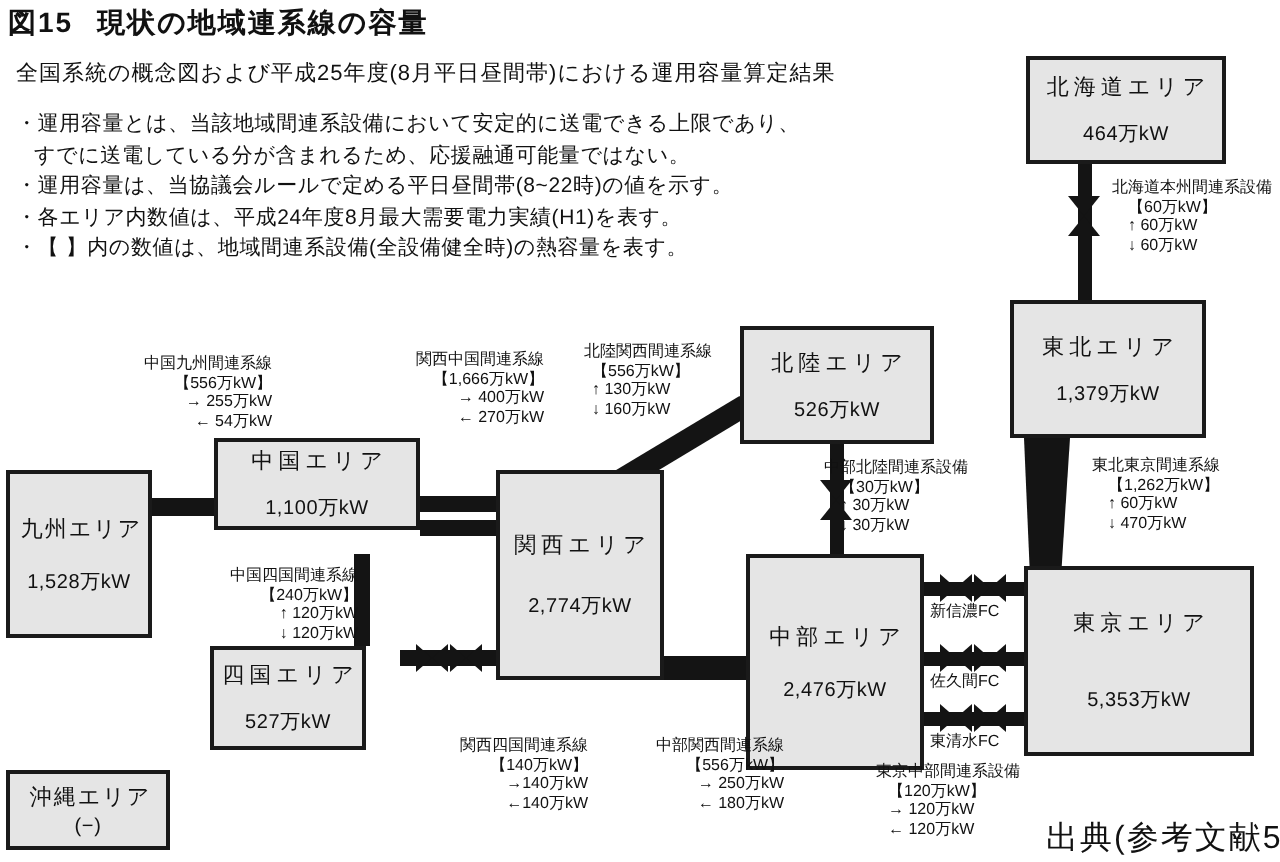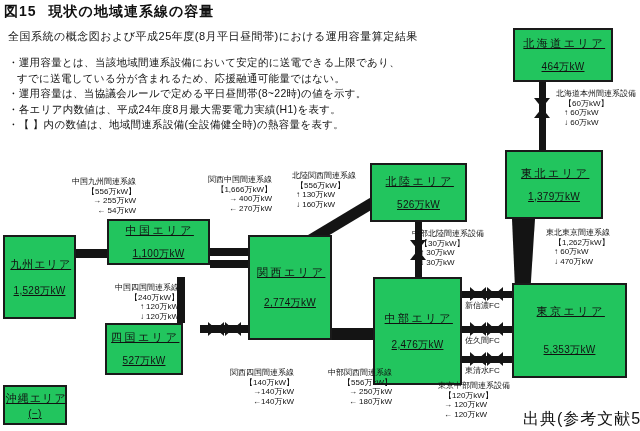--- a/index.html
+++ b/index.html
@@ -9,23 +9,23 @@
   }
   .abs{position:absolute;}
   
   .fig-title{left:4px;top:3px;font-size:14px;font-weight:bold;letter-spacing:1px;white-space:nowrap;}
   .fig-title .gap{display:inline-block;width:12px;}
   .subtitle{left:8px;top:29px;font-size:11px;letter-spacing:0.5px;white-space:nowrap;}
   .notes{left:8px;top:55px;font-size:10.5px;line-height:15.5px;letter-spacing:0.3px;}
   .notes .ind2{padding-left:9px;}
   
   .area{
-    position:absolute;background:#22c55e;border:2px solid #1a1a1a;
+    position:absolute;background:#e5e5e5;border:2px solid #1a1a1a;
     display:flex;flex-direction:column;align-items:center;justify-content:center;gap:9px;
-    box-sizing:border-box;text-align:center;text-decoration:underline;
+    box-sizing:border-box;text-align:center;
   }
   .area-name{font-size:11px;letter-spacing:2.5px;text-indent:2.5px;white-space:nowrap;}
   .area-value{font-size:10px;letter-spacing:0.3px;white-space:nowrap;}
   .area.small{gap:2px;}
   
   .line{position:absolute;background:#141414;}
   
   .lnk{position:absolute;font-size:8px;line-height:9.5px;white-space:nowrap;}
   .lnk.center{text-align:right;}
   .lnk .ind{padding-left:8px;}
@@ -140,21 +140,21 @@
     <div class="area-value">1,100万kW</div>
   </div>
   <div class="area" style="left:105px;top:323px;width:78px;height:52px;">
     <div class="area-name">四国エリア</div>
     <div class="area-value">527万kW</div>
   </div>
   <div class="area" style="left:3px;top:235px;width:73px;height:84px;gap:12px;">
     <div class="area-name" style="letter-spacing:1px;">九州エリア</div>
     <div class="area-value">1,528万kW</div>
   </div>
-  <div class="area small" style="left:3px;top:385px;width:64px;height:40px;">
+  <div class="area small" style="left:3px;top:385px;width:82px;height:40px;">
     <div class="area-name" style="letter-spacing:1px;">沖縄エリア</div>
     <div class="area-value">(−)</div>
   </div>
 
   <div class="lnk" style="left:556px;top:89px;width:84px;">
     <div>北海道本州間連系設備</div>
     <div class="ind">【60万kW】</div>
     <div class="ind">↑ 60万kW</div>
     <div class="ind">↓ 60万kW</div>
   </div>

